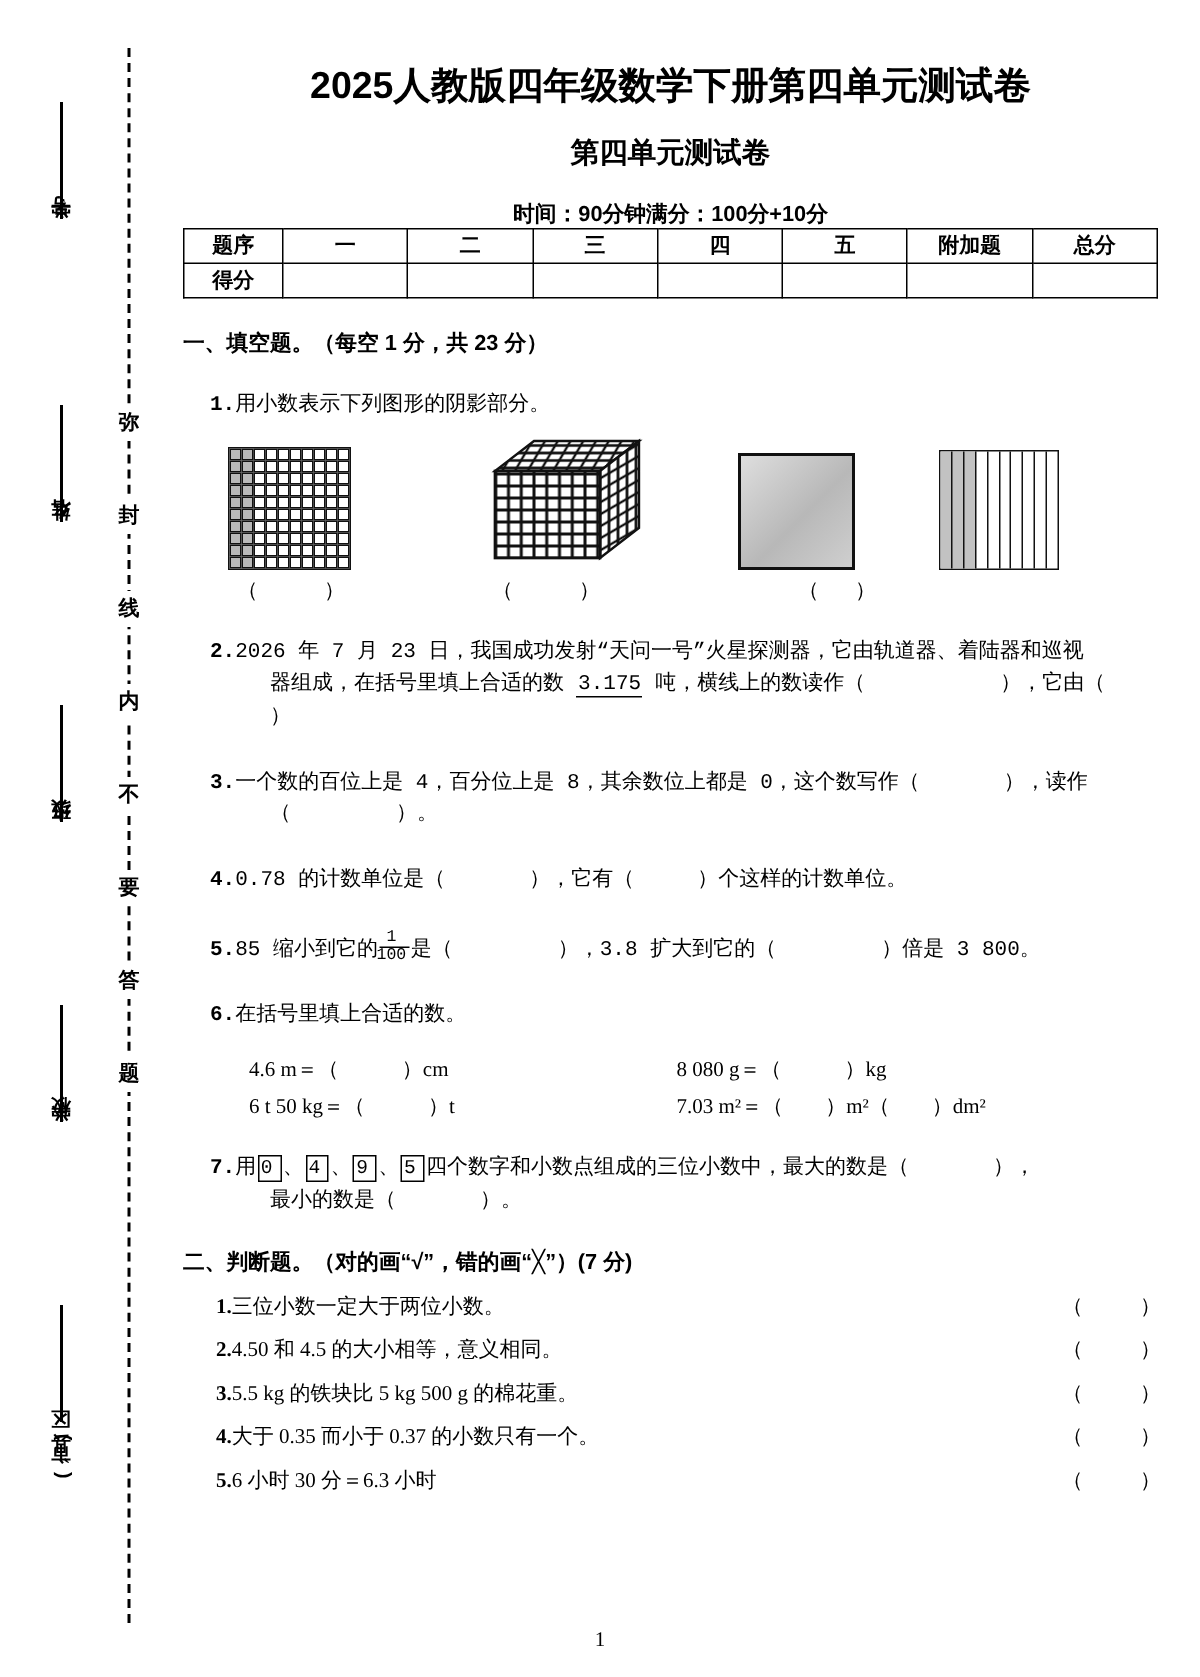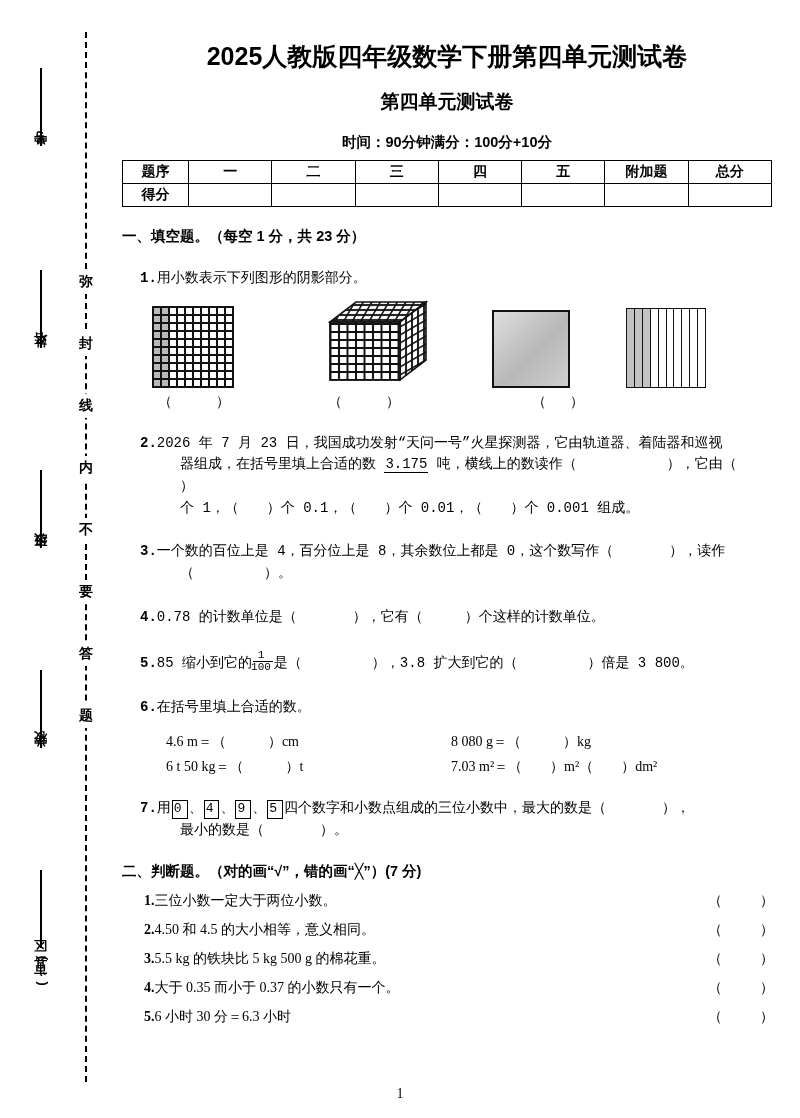--- a/index.html
+++ b/index.html
@@ -99,21 +99,20 @@
     justify-content: center;
     margin-top: 18px;
     font-size: 14.5px;
     font-weight: 700;
     font-family: "Liberation Sans", "DejaVu Sans", sans-serif;
   }
 
   table.score-table {
     width: 100%;
     border-collapse: collapse;
-    margin-top: 8px;
     table-layout: fixed;
   }
   table.score-table td {
     border: 1.4px solid #000;
     height: 23px;
     text-align: center;
     font-size: 14px;
     font-weight: 700;
     font-family: "Liberation Sans", "DejaVu Sans", sans-serif;
   }
@@ -492,21 +491,20 @@
         <span>）</span>
       </div>
     </div>
   </div>
 
   <div class="q">
     <b>2.</b><span>2026 年 7 月 23 日，我国成功发射“天问一号”火星探测器，它由轨道器、着陆器和巡视</span>
     <div class="qline2">
       <span>器组成，在括号里填上合适的数 </span><span class="ul">3.175</span><span> 吨，横线上的数读作（</span><span style="display:inline-block;width:90px"></span><span>），它由（</span><span style="display:inline-block;width:26px"></span><span>）</span>
     </div>
-    <div class="qline2">个 1，（　　）个 0.1，（　　）个 0.01，（　　）个 0.001 组成。</div>
   </div>
 
   <div class="q">
     <b>3.</b><span>一个数的百位上是 4，百分位上是 8，其余数位上都是 0，这个数写作（　　　　），读作</span>
     <div class="qline2">（　　　　　）。</div>
   </div>
 
   <div class="q">
     <b>4.</b><span>0.78 的计数单位是（　　　　），它有（　　　）个这样的计数单位。</span>
   </div>

